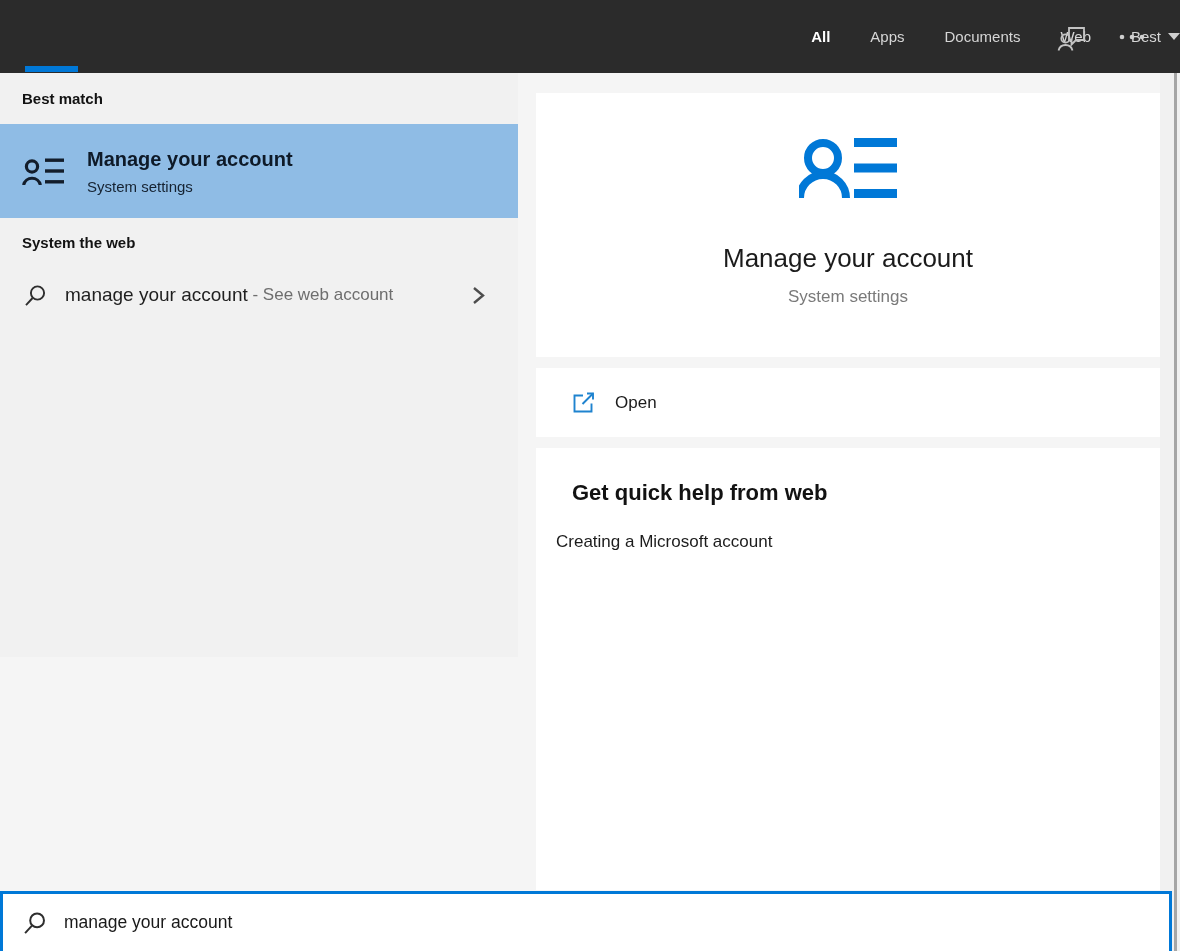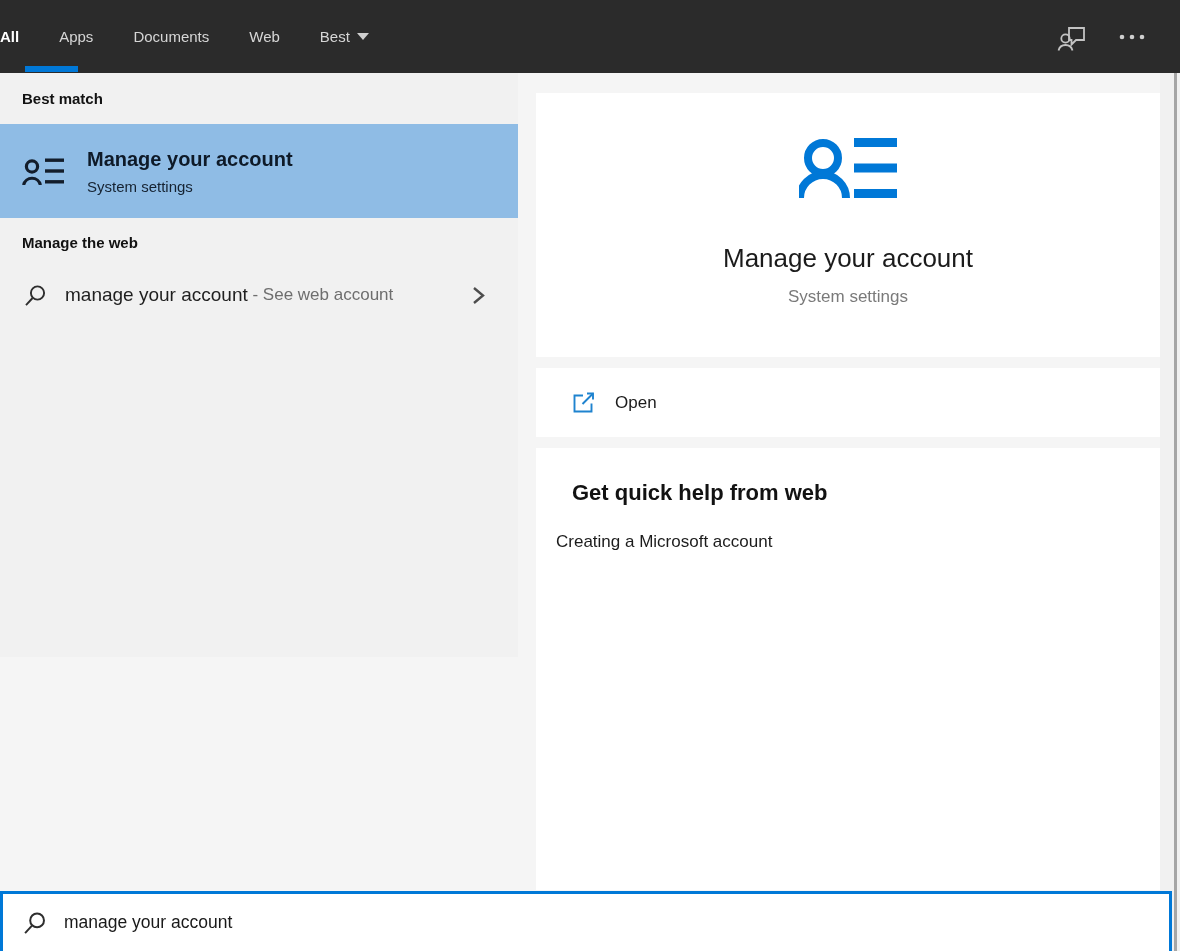--- a/index.html
+++ b/index.html
@@ -11,21 +11,21 @@
     color:#1b1b1b;
   }
 
   
   .topbar {
     position:absolute; left:0; top:0; width:1180px; height:73px;
     background:#2b2b2b;
   }
   .tabs {
     display:flex; align-items:center; height:100%;
-    gap:40px;
+    gap:40px;justify-content:flex-end;
   }
   .tab {
     font-size:15px; color:#d6d6d6; cursor:default;
     display:flex; align-items:center; gap:7px;
   }
   .tab.selected { color:#ffffff; font-weight:700; }
   .tab-underline {
     position:absolute; left:25px; bottom:1px; width:53px; height:6px;
     background:#0078d7;
   }
@@ -176,21 +176,21 @@
         <rect x="23" y="11.3" width="19" height="3.4" fill="#131d2b"></rect>
         <rect x="23" y="22.1" width="19" height="3.4" fill="#131d2b"></rect>
       </svg>
     </span>
     <span class="item-text">
       <div class="best-title">Manage your account</div>
       <div class="best-sub">System settings</div>
     </span>
   </div>
 
-  <div class="section-header hdr-web">Manage the web</div>
+  <div class="section-header hdr-web">System the web</div>
 
   <div class="web-item">
     <span class="item-icon">
       <svg width="23" height="23" viewBox="0 0 23 23" fill="none" stroke="#2e2e2e" stroke-width="1.9">
         <circle cx="13.5" cy="9" r="6.6"></circle>
         <line x1="8.6" y1="14" x2="2" y2="21.2"></line>
       </svg>
     </span>
     <span class="web-query">manage your account</span>
       <span class="web-suffix"> - See web account</span>

